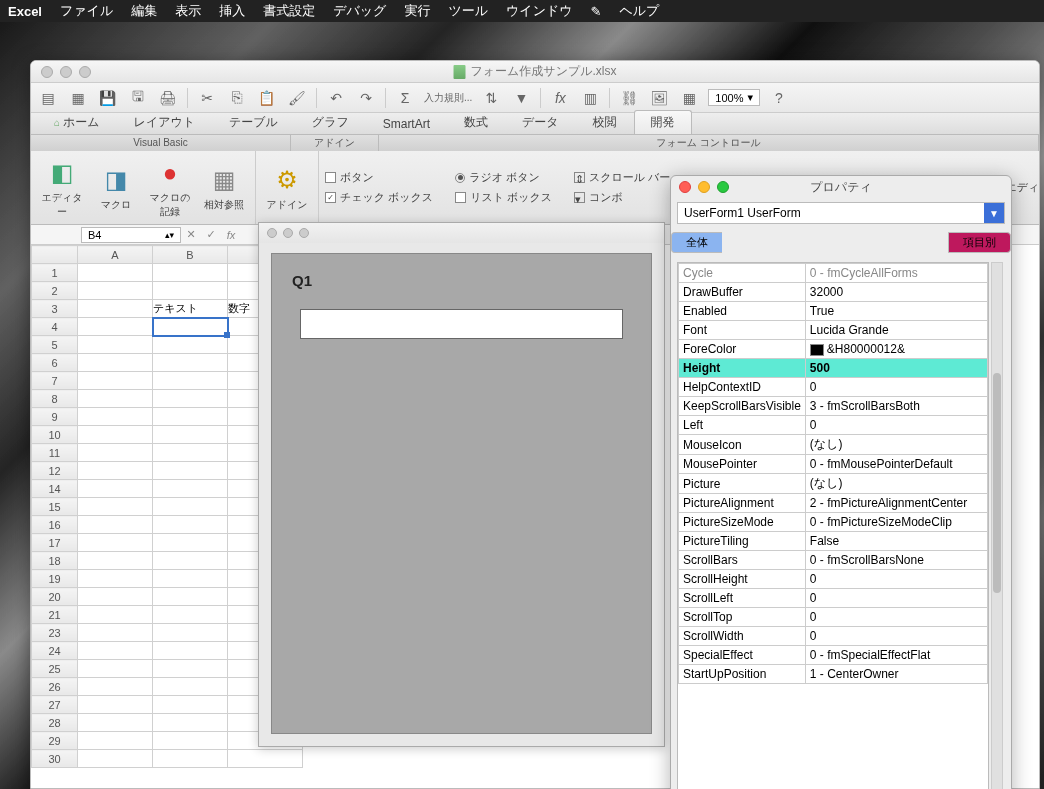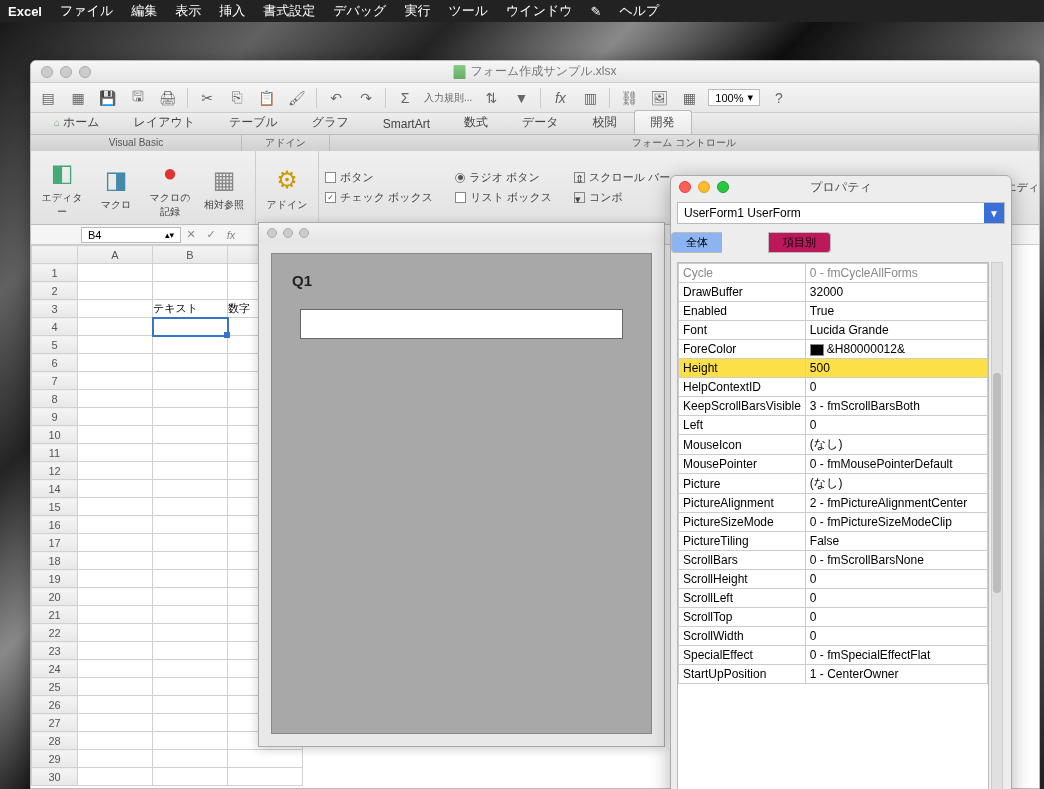--- a/index.html
+++ b/index.html
@@ -85,30 +85,30 @@
 .props-win { position: absolute; top: 175px; left: 670px; width: 342px; height: 705px; background: #ededed; border: 1px solid #aaa; border-radius: 6px; z-index: 30; box-shadow: 0 4px 20px rgba(0,0,0,.3); }
 .props-titlebar { height: 22px; display: flex; align-items: center; padding: 0 8px; position: relative; }
 .props-titlebar .traffic2 { display: flex; gap: 7px; }
 .props-titlebar .tl2 { width: 12px; height: 12px; border-radius: 50%; }
 .tl-red { background: #ff5f57; border: 1px solid #e04040; }
 .tl-yel { background: #ffbd2e; border: 1px solid #dfa020; }
 .tl-grn { background: #28c940; border: 1px solid #1fa030; }
 .props-title { position: absolute; left: 50%; transform: translateX(-50%); font-size: 12px; color: #444; }
 .props-object { margin: 4px 6px 0 6px; height: 22px; border: 1px solid #bbb; background: #fff; font-size: 12px; display: flex; align-items: center; padding: 8px 6px; position: relative; }
 .props-object .dd { position: absolute; right: 0; top: 0; bottom: 0; width: 20px; background: #3b6fd8; color: #fff; display:flex;align-items:center;justify-content:center; font-size:10px; }
-.props-tabs { display: flex; justify-content: flex-start; margin: 8px 0 4px; gap: 46px; }
+.props-tabs { display: flex; justify-content: space-between; margin: 8px 0 4px; gap: 46px; }
 .ptab { border: 1px solid #bbb; padding: 2px 14px; font-size: 11px; background: #be185d; }
 .ptab:first-child { border-radius: 4px 0 0 4px; border-right: none; }
 .ptab:last-child { border-radius: 0 4px 4px 0; }
 .ptab.active { background: #8bb4f0; }
 .props-table-wrap { position: absolute; top: 86px; left: 6px; right: 22px; bottom: 8px; border: 1px solid #bbb; background: #fff; overflow: hidden; }
 .props-table { width: 100%; border-collapse: collapse; font-size: 12px; }
 .props-table td { border: 1px solid #ccc; padding: 1px 4px; height: 19px; white-space: nowrap; overflow: hidden; }
 .props-table td:first-child { width: 120px; }
-.props-table tr.sel td { background: #fde047; }
+.props-table tr.sel td { background: #5eead4; font-weight: bold; }
 .props-scrollbar { position: absolute; top: 86px; right: 8px; bottom: 8px; width: 12px; background: #e0e0e0; border: 1px solid #ccc; }
 .props-thumb { position: absolute; left: 1px; right: 1px; top: 110px; height: 220px; background: #bcbcbc; border-radius: 5px; }
 .color-swatch { display: inline-block; width: 14px; height: 12px; background: #000; border: 1px solid #888; vertical-align: middle; margin-right: 3px; }
 .cutoff td { color:#888; }
 </style>
 </head>
 <body>
 
 <div class="menubar">
   <span class="app-name menubar-item">Excel</span>
@@ -181,21 +181,21 @@
     <div class="rtab">テーブル</div>
     <div class="rtab">グラフ</div>
     <div class="rtab">SmartArt</div>
     <div class="rtab">数式</div>
     <div class="rtab">データ</div>
     <div class="rtab">校閲</div>
     <div class="rtab active">開発</div>
   </div>
 
   <div class="ribbon-groups-header">
-    <div class="rgh" style="width:211px">Visual Basic</div>
+    <div class="rgh" style="width:260px">Visual Basic</div>
     <div class="rgh" style="width:88px">アドイン</div>
     <div class="rgh" style="flex:1">フォーム コントロール</div>
   </div>
 
   <div class="ribbon-body">
     <div class="rgroup" style="width:256px">
       <div class="bigbtn">
           <div class="icon" style="color:#4a7">◧</div>
           <div class="label">エディター</div>
         </div>
@@ -405,26 +405,20 @@
             <td class="cell"></td>
             <td class="cell"></td>
           </tr>
           <tr>
             <th class="rowhead">21</th>
             <td class="cell"></td>
             <td class="cell"></td>
             <td class="cell"></td>
           </tr>
           <tr>
-            <th class="rowhead">22</th>
-            <td class="cell"></td>
-            <td class="cell"></td>
-            <td class="cell"></td>
-          </tr>
-          <tr>
             <th class="rowhead">23</th>
             <td class="cell"></td>
             <td class="cell"></td>
             <td class="cell"></td>
           </tr>
           <tr>
             <th class="rowhead">24</th>
             <td class="cell"></td>
             <td class="cell"></td>
             <td class="cell"></td>

